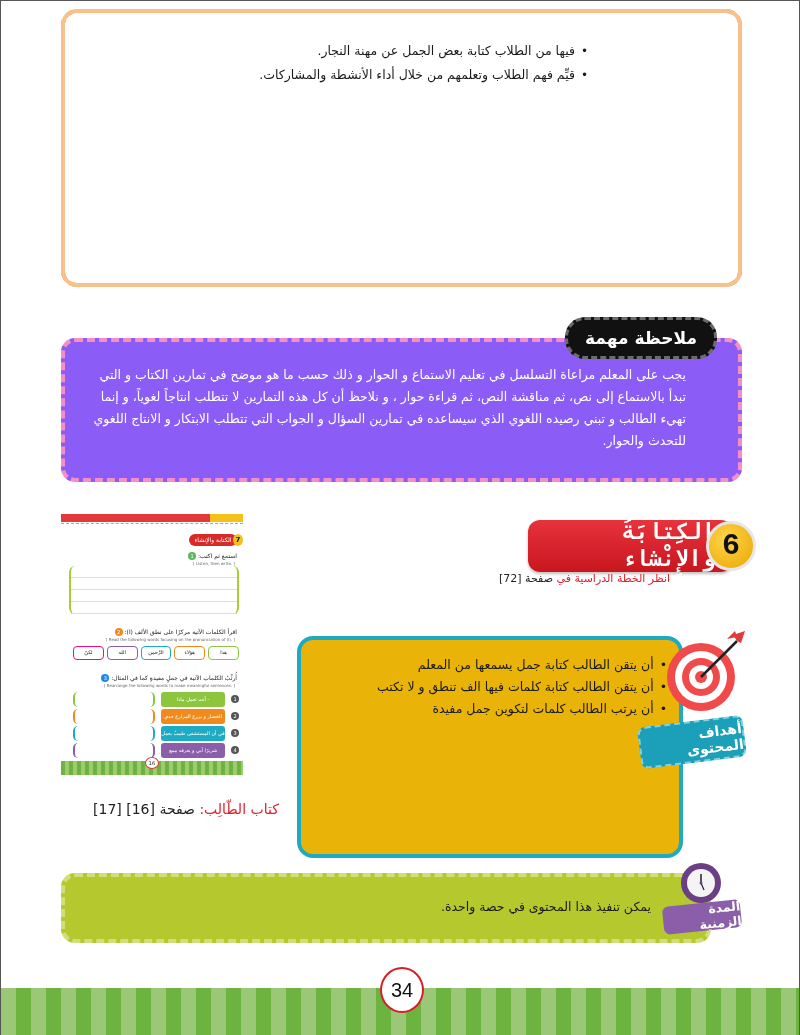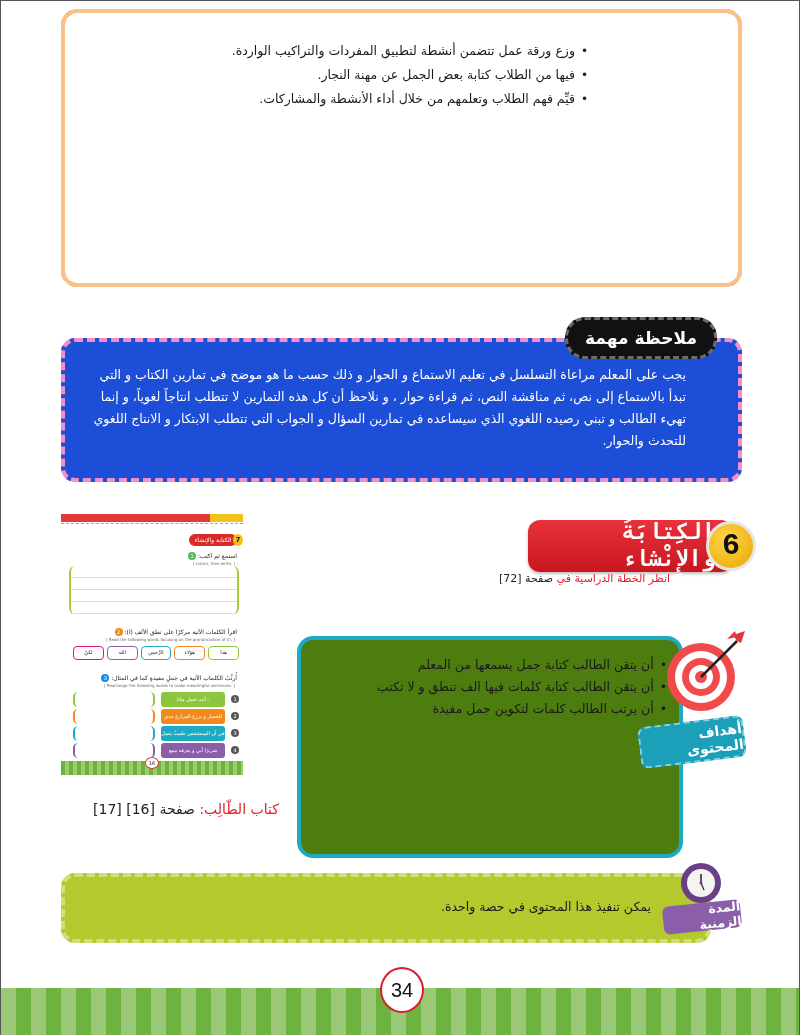--- a/index.html
+++ b/index.html
@@ -24,21 +24,21 @@
   .note-tag {
     position: absolute; left: 564px; top: 316px; width: 152px; height: 42px;
     background: #111; border-radius: 20px;
     border: 3px dashed #6b6b6b;
     color: #fff; font-size: 17px; font-weight: bold;
     display: flex; align-items: center; justify-content: center; direction: rtl;
     z-index: 3;
   }
   .pink-box {
     position: absolute; left: 60px; top: 337px; width: 681px; height: 144px;
-    background: #1d4ed8; border-radius: 14px;
+    background: #8b5cf6; border-radius: 14px;
     border: 4px dashed #f58ec6;
     z-index: 2;
   }
   .pink-box p {
     position: absolute; right: 52px; top: 22px; width: 600px;
     direction: rtl; text-align: right; color: #fff; font-size: 12.5px; line-height: 22px;
   }
 
   
   .thumb { position: absolute; left: 60px; top: 513px; width: 182px; height: 276px; }
@@ -83,21 +83,21 @@
     display: flex; align-items: center; justify-content: center;
   }
   .plan-ref { position: absolute; left: 498px; top: 571px; direction: rtl; font-size: 11px; white-space: nowrap; }
   .plan-ref .red { color: #e11d2a; }
   .plan-ref .blk { color: #222; }
 
   
   .goals-box {
     position: absolute; left: 296px; top: 635px; width: 386px; height: 222px;
     border: 4px solid #1eaac2; border-radius: 16px;
-    background: #4d7c0f;
+    background: #eab308;
   }
   .goals-box ul { position: absolute; right: 12px; top: 14px; list-style: none; direction: rtl; text-align: right; }
   .goals-box li { font-size: 12.5px; line-height: 22px; white-space: nowrap; }
   .goals-box li::before { content: "•"; margin-left: 6px; }
   .target-icon { position: absolute; left: 660px; top: 628px; width: 86px; height: 86px; z-index: 4; }
   .goals-tag {
     position: absolute; left: 638px; top: 720px; width: 106px; height: 42px;
     background: #1c9fb8; border-radius: 8px; transform: rotate(-7deg);
     border: 2px dashed #7fd2e2;
     color: #fff; font-size: 14px; font-weight: bold; direction: rtl;
@@ -132,21 +132,20 @@
     border: 2px solid #d81e2a; border-radius: 50%; background: #fff;
     font-family: "Liberation Sans", sans-serif; font-size: 20px; color: #111;
     display: flex; align-items: center; justify-content: center; z-index: 3;
   }
 </style>
 </head>
 <body>
 
 <div class="orange-box">
   <ul>
-    <li>وزع ورقة عمل تتضمن أنشطة لتطبيق المفردات والتراكيب الواردة.</li>
     <li>فيها من الطلاب كتابة بعض الجمل عن مهنة النجار.</li>
     <li>قيِّم فهم الطلاب وتعلمهم من خلال أداء الأنشطة والمشاركات.</li>
   </ul>
 </div>
 
 <div class="note-tag">ملاحظة مهمة</div>
 <div class="pink-box">
   <p>يجب على المعلم مراعاة التسلسل في تعليم الاستماع و الحوار و ذلك حسب ما هو موضح في تمارين الكتاب و التي تبدأ بالاستماع إلى نص، ثم مناقشة النص، ثم قراءة حوار ، و نلاحظ أن كل هذه التمارين لا تتطلب انتاجاً لغوياً، و إنما تهيء الطالب و تبني رصيده اللغوي الذي سيساعده في تمارين السؤال و الجواب التي تتطلب  الابتكار و الانتاج اللغوي للتحدث والحوار.</p>
 </div>
 

